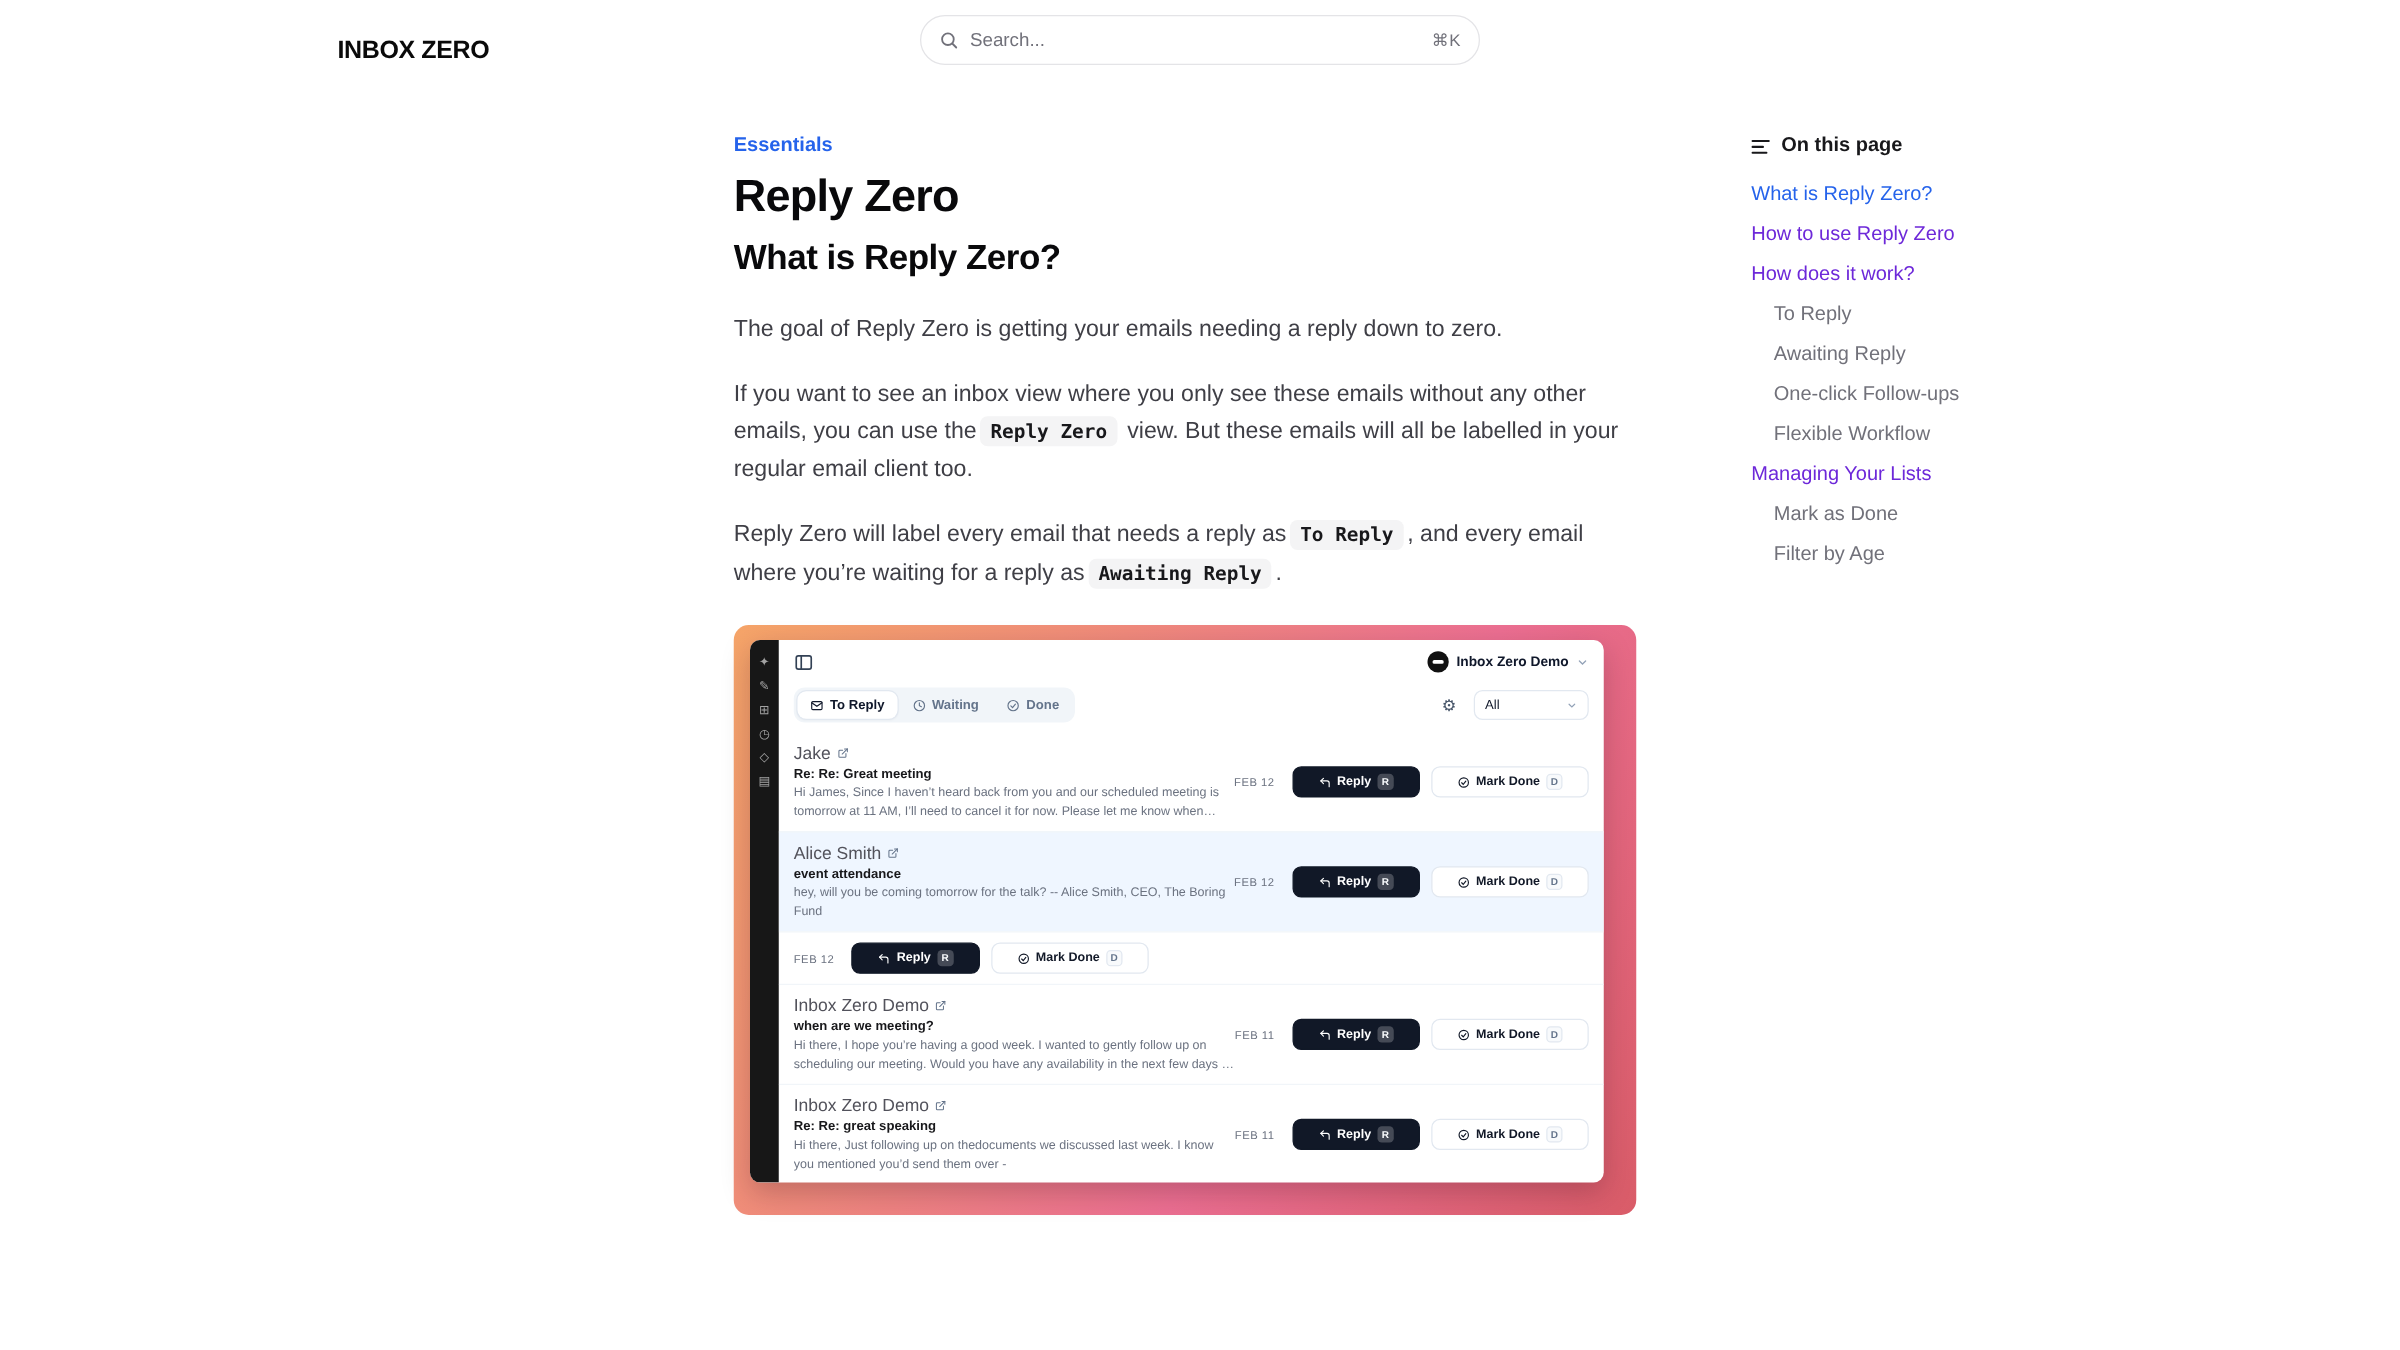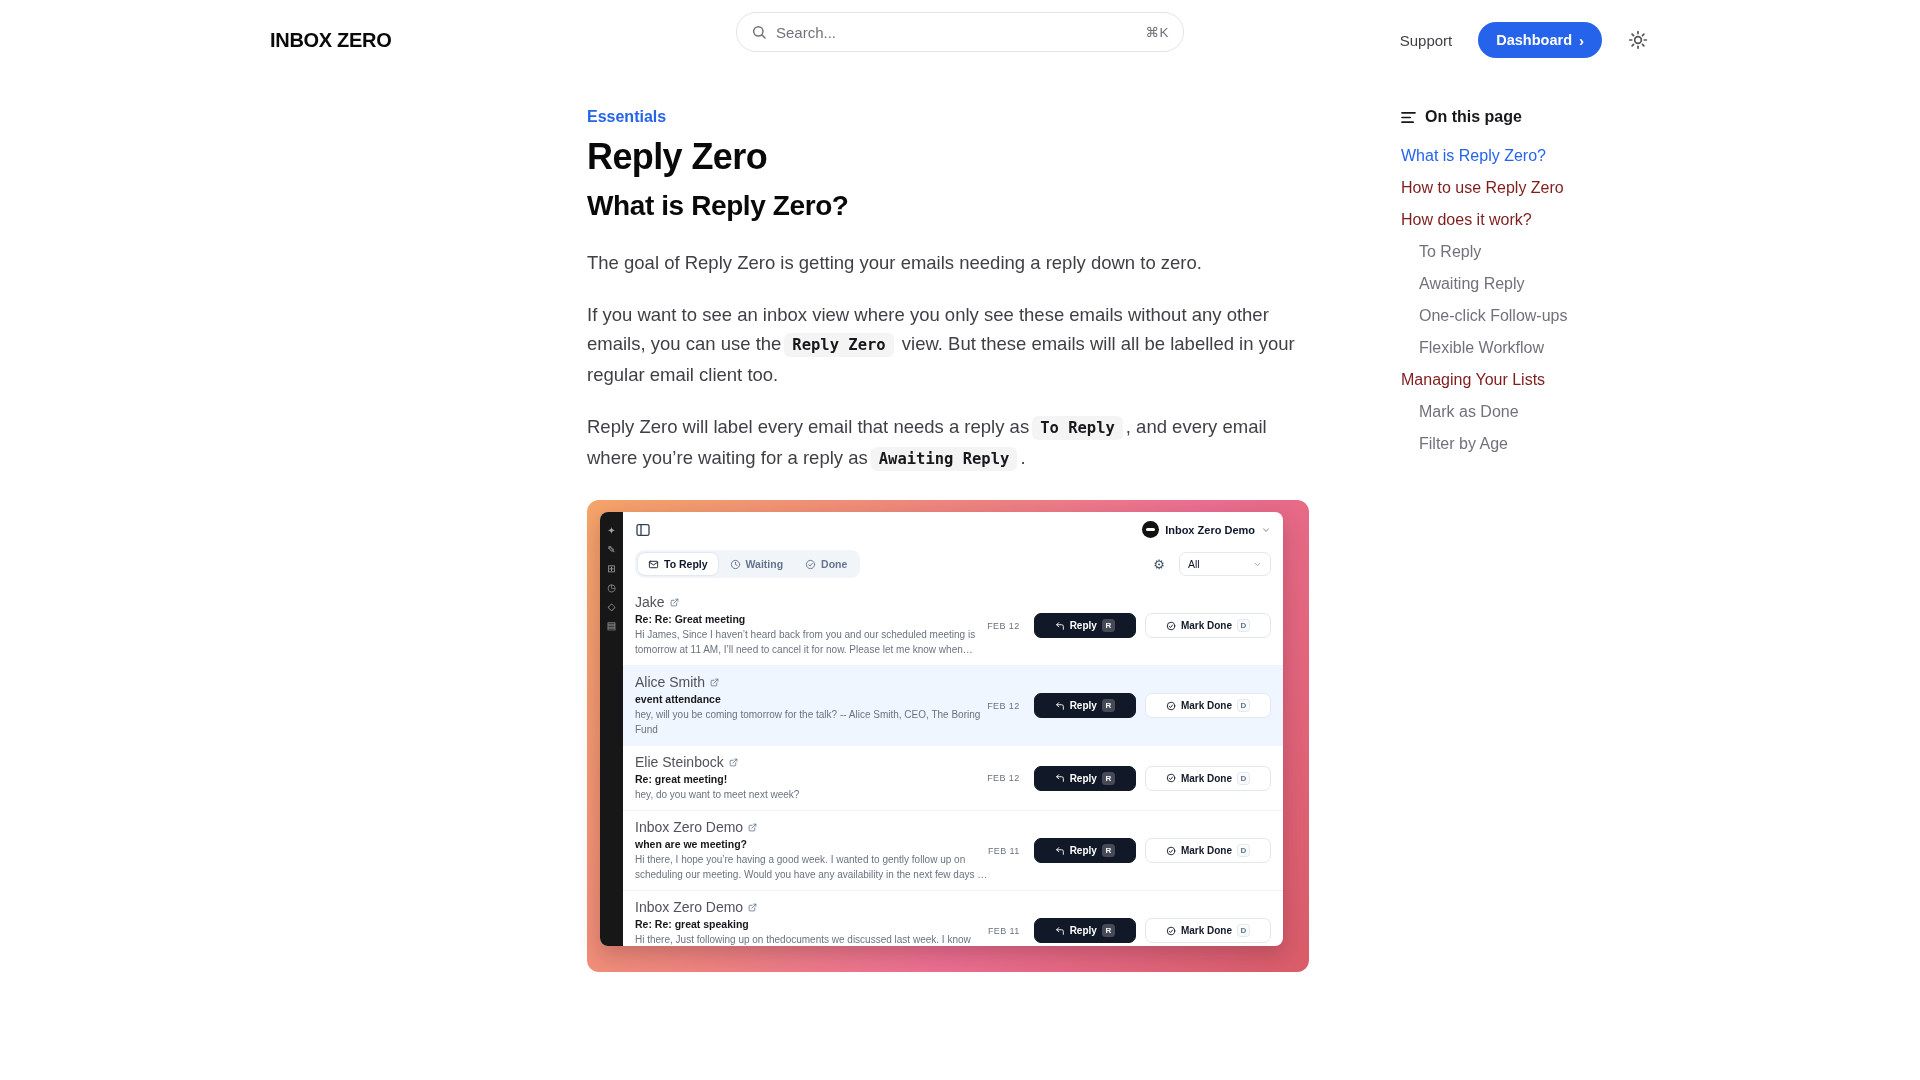--- a/index.html
+++ b/index.html
@@ -80,61 +80,41 @@
     font-size:10px; font-weight:700; padding:0 20px; cursor:pointer; font-family:"Liberation Sans",sans-serif; }
   .btn-reply { background:#111827; color:#fff; border:1px solid #111827; }
   .btn-done { background:#fff; color:#111827; border:1px solid #e2e8f0; }
   .kbd { display:inline-flex; align-items:center; justify-content:center; width:13px; height:13px;
     border-radius:3.5px; font-size:8px; font-weight:600; }
   .kbd-dark { background:rgba(255,255,255,.22); color:#f8fafc; }
   .kbd-light { background:#f8fafc; color:#64748b; border:1px solid #e2e8f0; }
 
   
   .toc-header { display:flex; align-items:center; gap:9px; font-size:16px; font-weight:600; color:#18181b; margin-bottom:20px; }
-  .toc-item { font-size:16px; line-height:19px; margin-bottom:13px; color:#7f1d1d; cursor:pointer; }
+  .toc-item { font-size:16px; line-height:19px; margin-bottom:13px; color:#6d28d9; cursor:pointer; }
   .toc-item.sub { padding-left:18px; color:#71717a; }
   .toc-item.active { color:#2563eb; }
 </style>
 </head>
 <body>
 
 <div class="page">
 
   <header class="topnav">
     <div class="logo">INBOX ZERO</div>
 
     <div class="searchbar">
       <svg width="16" height="16" viewBox="0 0 24 24" fill="none" stroke="#71717a" stroke-width="2.2" stroke-linecap="round">
         <circle cx="11" cy="11" r="7"></circle>
           <line x1="16.5" y1="16.5" x2="21" y2="21"></line>
       </svg>
       <input placeholder="Search..." style="">
       <span class="search-kbd">⌘K</span>
     </div>
 
-    <div class="nav-right">
-      <a class="support">Support</a>
-      <button class="dash-btn">
-        <span>Dashboard</span>
-        <span class="chev">›</span>
-      </button>
-      <span class="theme-toggle">
-        <svg width="20" height="20" viewBox="0 0 24 24" fill="none" stroke="#525252" stroke-width="2" stroke-linecap="round">
-          <circle cx="12" cy="12" r="4"></circle>
-          <line x1="12" y1="2" x2="12" y2="4.5"></line>
-            <line x1="12" y1="19.5" x2="12" y2="22"></line>
-          <line x1="2" y1="12" x2="4.5" y2="12"></line>
-            <line x1="19.5" y1="12" x2="22" y2="12"></line>
-          <line x1="4.9" y1="4.9" x2="6.7" y2="6.7"></line>
-            <line x1="17.3" y1="17.3" x2="19.1" y2="19.1"></line>
-          <line x1="4.9" y1="19.1" x2="6.7" y2="17.3"></line>
-            <line x1="17.3" y1="6.7" x2="19.1" y2="4.9"></line>
-        </svg>
-      </span>
-    </div>
   </header>
 
   <div class="layout">
 
     <main class="article">
       <a class="breadcrumb">Essentials</a>
       <h1 class="title">Reply Zero</h1>
 
       <h2 class="section">What is Reply Zero?</h2>
 
@@ -271,32 +251,20 @@
                         <circle cx="12" cy="12" r="9"></circle>
                         <polyline points="8 12.5 11 15.5 16 9.5"></polyline>
                       </svg>
                     <span>Mark Done</span>
                     <span class="kbd kbd-light">D</span>
                   </button>
                 </div>
               </div>
 
               <div class="row">
-                <div class="row-main">
-                  <div class="sender-line">
-                    <span class="sender">Elie Steinbock</span>
-                    <svg width="9" height="9" viewBox="0 0 24 24" fill="none" stroke="#64748b" stroke-width="2.2" stroke-linecap="round">
-                        <path d="M18 13v6a2 2 0 0 1-2 2H5a2 2 0 0 1-2-2V8a2 2 0 0 1 2-2h6"></path>
-                        <polyline points="15 3 21 3 21 9"></polyline>
-                        <line x1="10" y1="14" x2="21" y2="3"></line>
-                      </svg>
-                  </div>
-                  <div class="subject">Re: great meeting!</div>
-                  <div class="preview">hey, do you want to meet next week?</div>
-                </div>
                 <div class="row-actions">
                   <span class="date">FEB 12</span>
                   <button class="btn-reply">
                     <svg width="10" height="10" viewBox="0 0 24 24" fill="none" stroke="#fff" stroke-width="2.2" stroke-linecap="round" stroke-linejoin="round">
                         <polyline points="9 14 4 9 9 4"></polyline>
                         <path d="M20 20v-7a4 4 0 0 0-4-4H4"></path>
                       </svg>
                     <span>Reply</span>
                     <span class="kbd kbd-dark">R</span>
                   </button>

